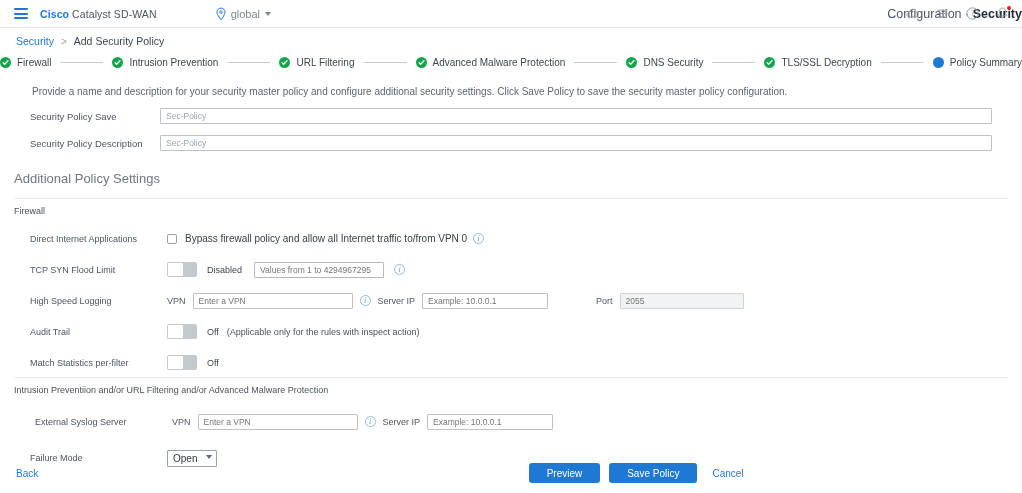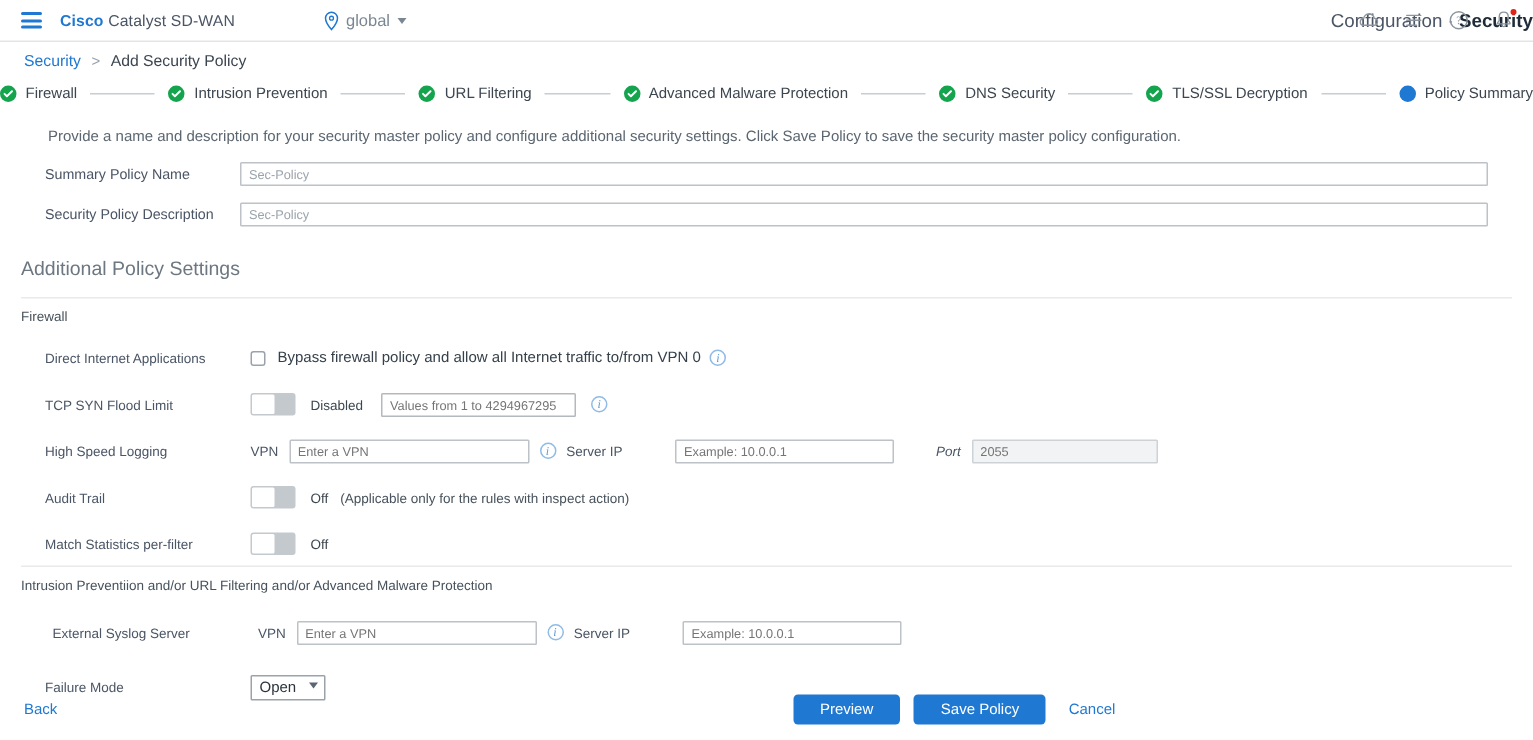--- a/index.html
+++ b/index.html
@@ -200,21 +200,21 @@
   .hint-txt {
     font-size: 9px; color: #47525c;
     margin-left: 8px;
   }
 
   .mini-lbl {
     font-size: 9px; color: #4a5565;
     margin-right: 7px;
   }
   .in-vpn { width: 160px; }
-  .in-ip  { width: 146px; margin-left: 28px; }
+  .in-ip  { width: 126px; }
   .in-port{ width: 124px; background: #f2f3f4; border-color: #cdd2d6; }
   .in-syn { width: 130px; border-color: #b3b9be; }
 
   
   .selwrap { position: relative; width: 50px; }
   .selbox {
     width: 50px; height: 17px;
     border: 1px solid #9aa3ac;
     background: #fff;
     font-size: 10px; color: #2b343d;
@@ -378,21 +378,21 @@
     <span class="step-line"></span>
     <span class="step">
       <span class="step-dot active"></span>
       <span class="step-label">Policy Summary</span>
     </span>
   </div>
 
 <div class="intro">Provide a name and description for your security master policy and configure additional security settings. Click Save Policy to save the security master policy configuration.</div>
 
 <div class="frow">
-  <div class="flabel">Summary Policy Name</div>
+  <div class="flabel">Security Policy Save</div>
   <input class="txtinput wide" value="Sec-Policy" style="">
 </div>
 <div class="frow">
   <div class="flabel">Security Policy Description</div>
   <input class="txtinput wide" value="Sec-Policy" style="">
 </div>
 
 <div class="sect-title">Additional Policy Settings</div>
 <div class="sub-sect">Firewall</div>
 
@@ -413,21 +413,21 @@
   <span class="info-ico" style="margin-left:10px;">i</span>
 </div>
 
 <div class="srow">
   <div class="slabel">High Speed Logging</div>
   <span class="mini-lbl">VPN</span>
   <input class="txtinput in-vpn" placeholder="Enter a VPN" style="">
   <span class="info-ico" style="margin:0 7px;">i</span>
   <span class="mini-lbl">Server IP</span>
   <input class="txtinput in-ip" placeholder="Example: 10.0.0.1" style="">
-  <span class="mini-lbl" style="margin-left:28px;font-style:italic;">Port</span>
+  <span class="mini-lbl" style="margin-left:48px;">Port</span>
   <input class="txtinput in-port" disabled="" placeholder="2055" style="">
 </div>
 
 <div class="srow">
   <div class="slabel">Audit Trail</div>
   <span class="toggle">
       <i></i>
     </span>
   <span class="toggle-state">Off</span>
   <span class="hint-txt">(Applicable only for the rules with inspect action)</span>

